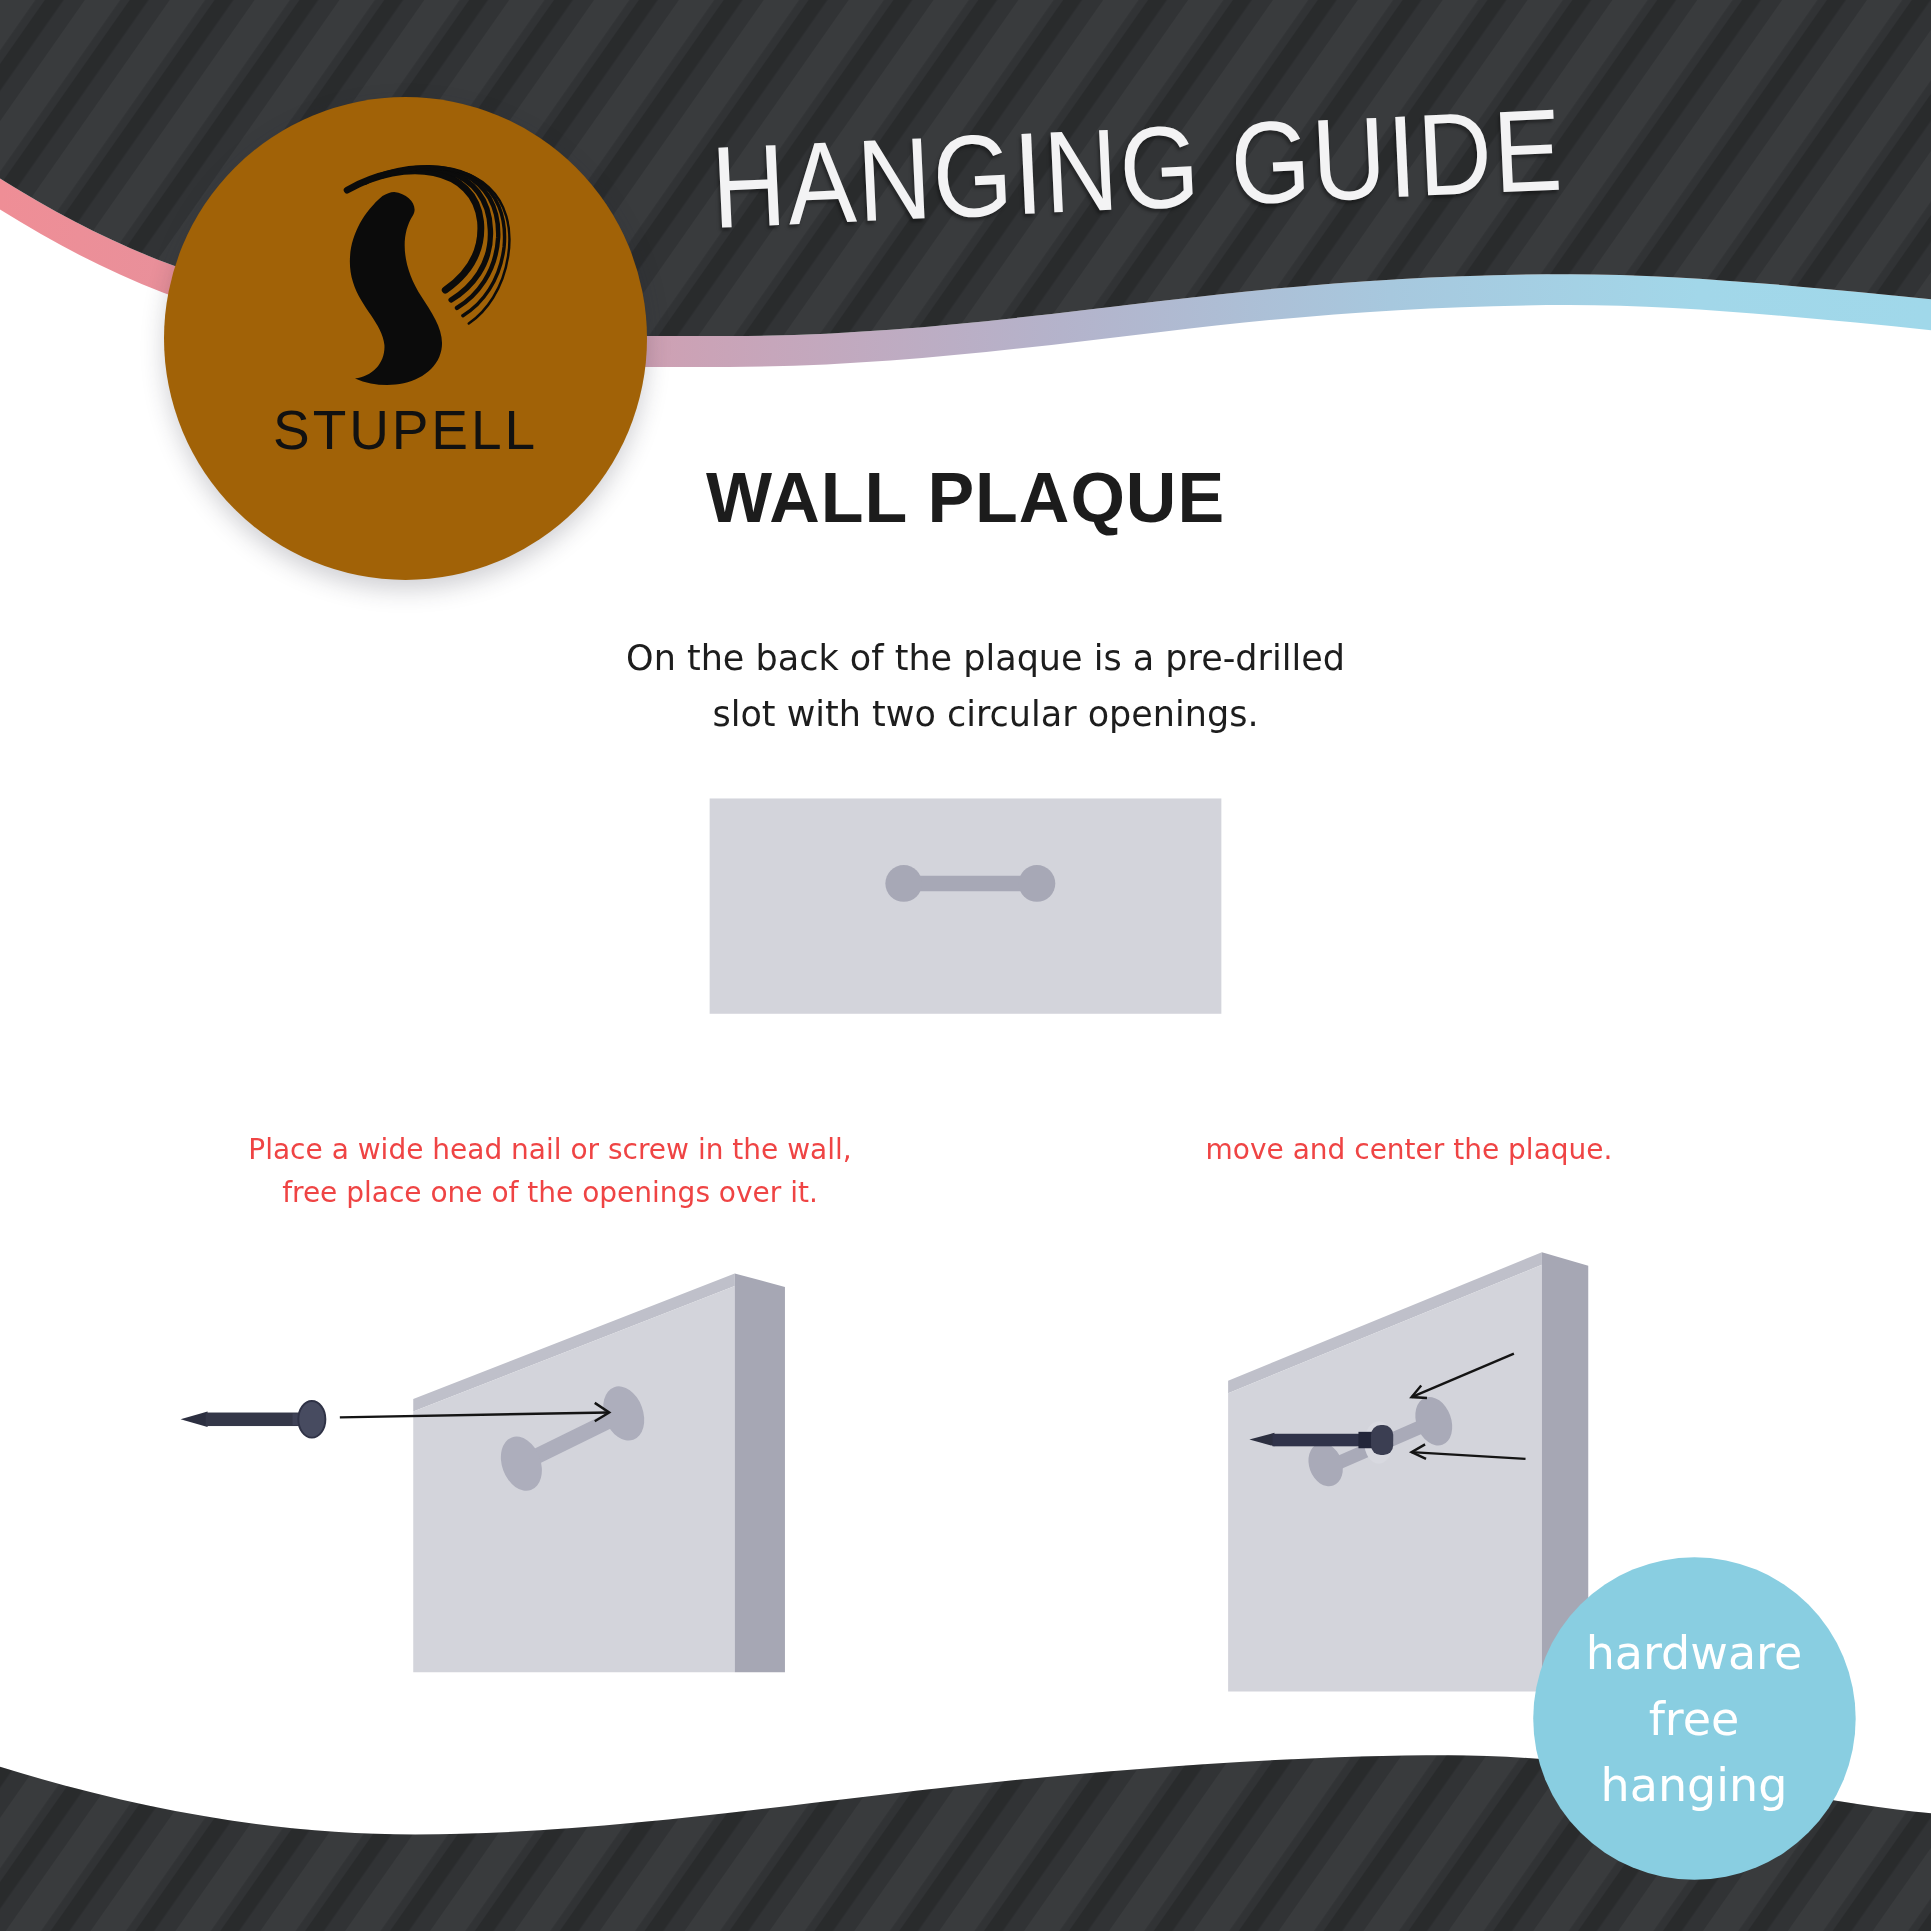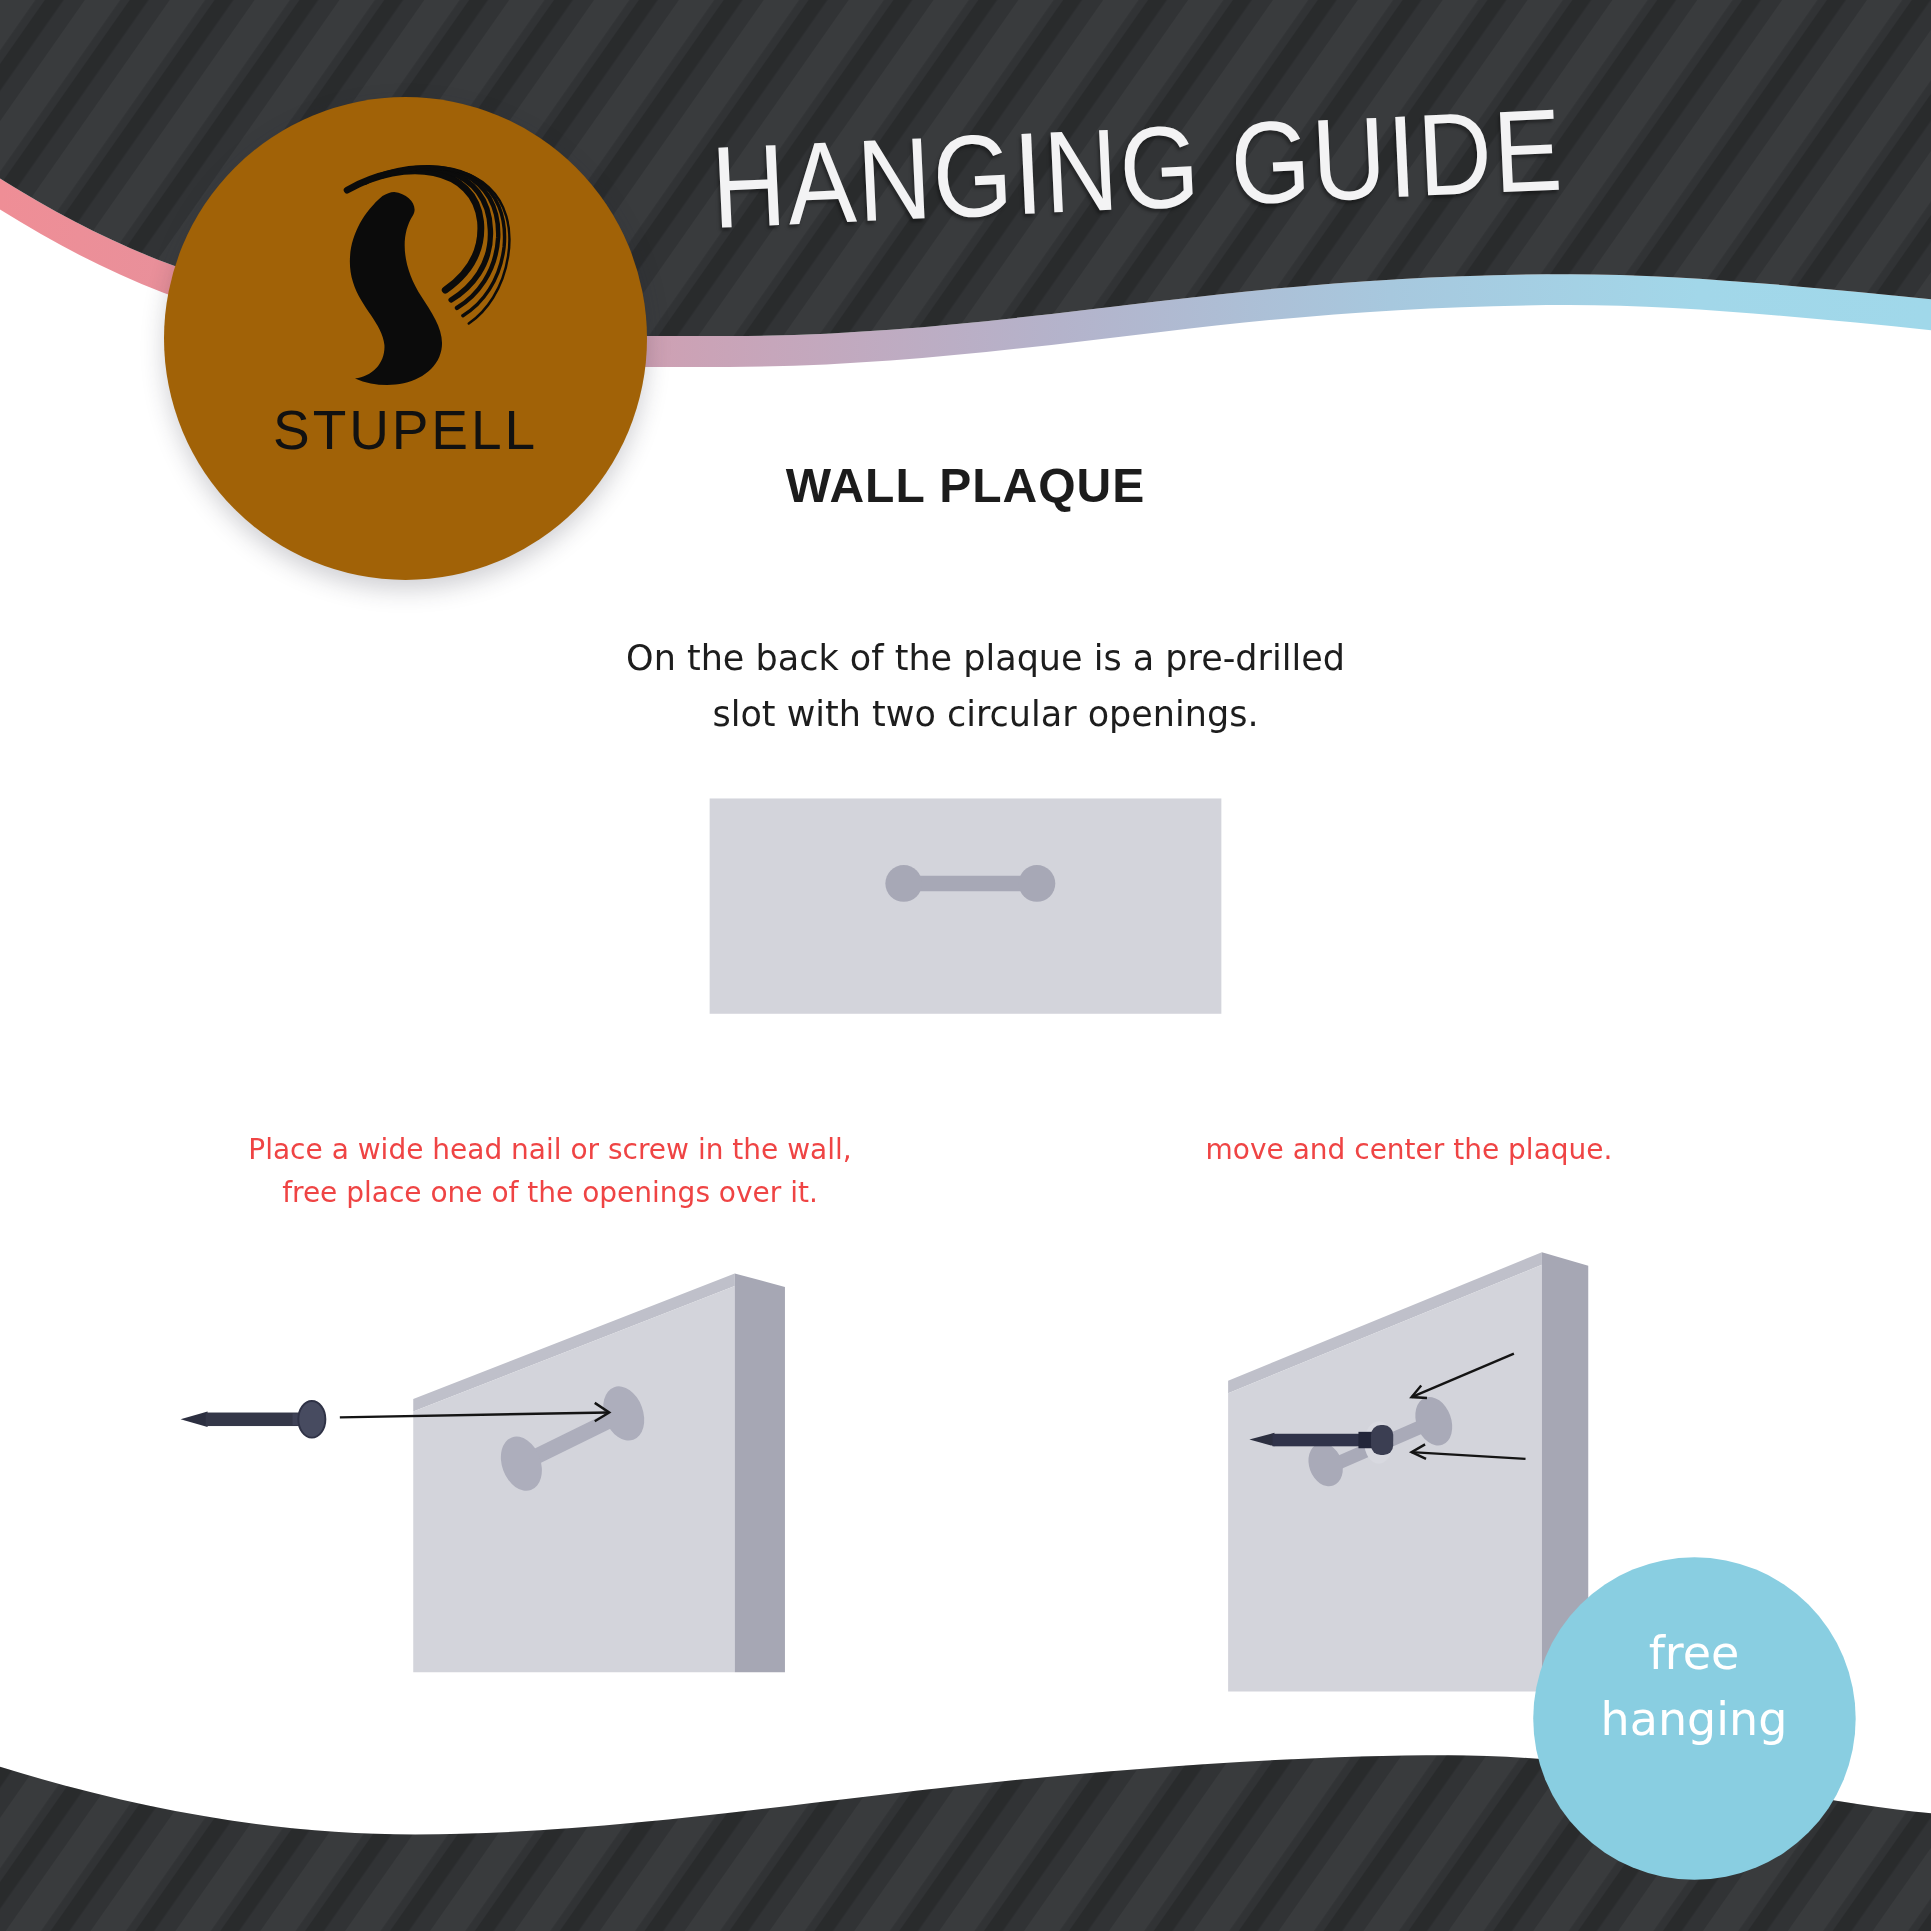--- a/index.html
+++ b/index.html
@@ -29,21 +29,21 @@
     letter-spacing:2.9px;color:#111111;
   }
   .brand-tagline{
     position:absolute;left:0;right:0;top:368px;text-align:center;
     font-family:"Liberation Sans",sans-serif;font-size:27px;font-weight:400;
     letter-spacing:10.6px;color:#1b1b1b;
   }
   
   .product-heading{
     position:absolute;left:0;top:458px;width:1931px;text-align:center;
-    font-family:"Liberation Sans",sans-serif;font-size:48px;font-weight:700;
+    font-family:"Liberation Sans",sans-serif;font-size:70px;font-weight:700;
     letter-spacing:1px;color:#1c1c1c;
   }
   .intro-text{
     position:absolute;left:0;top:630px;width:1931px;text-align:center;
     font-size:35px;line-height:56px;font-weight:400;color:#1d1d1d;margin-left:20px;
   }
   .step-text{
     position:absolute;width:772px;text-align:center;
     font-size:28px;line-height:43px;font-weight:400;color:#ef4444;
   }
@@ -190,18 +190,19 @@
   <div class="step-text step-left">
     <div>Place a wide head nail or screw in the wall,</div>
     <div>free place one of the openings over it.</div>
   </div>
 
   <div class="step-text step-right">
     <div>move and center the plaque.</div>
   </div>
 
   <div class="badge-text">
+    <div>hardware</div>
     <div>free</div>
     <div>hanging</div>
   </div>
 
 </div>
 
 
 </body></html>

